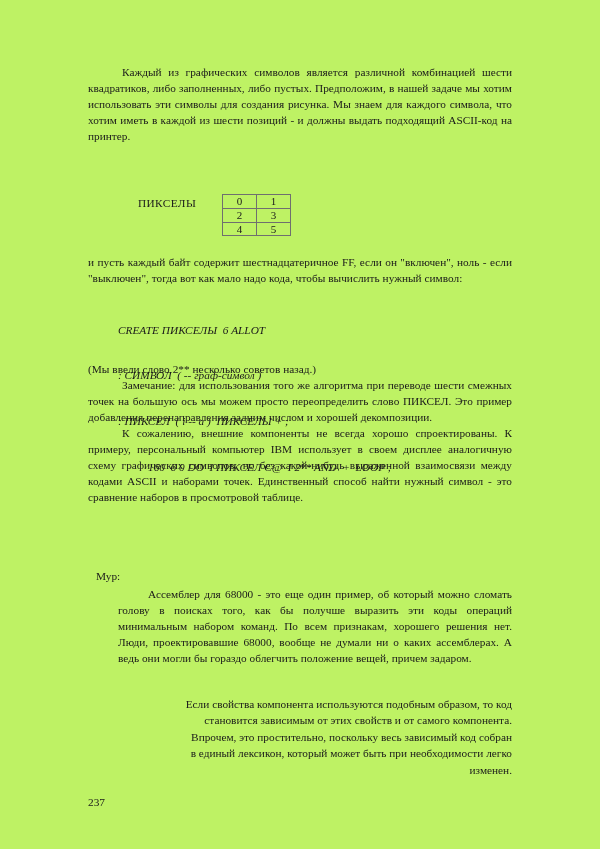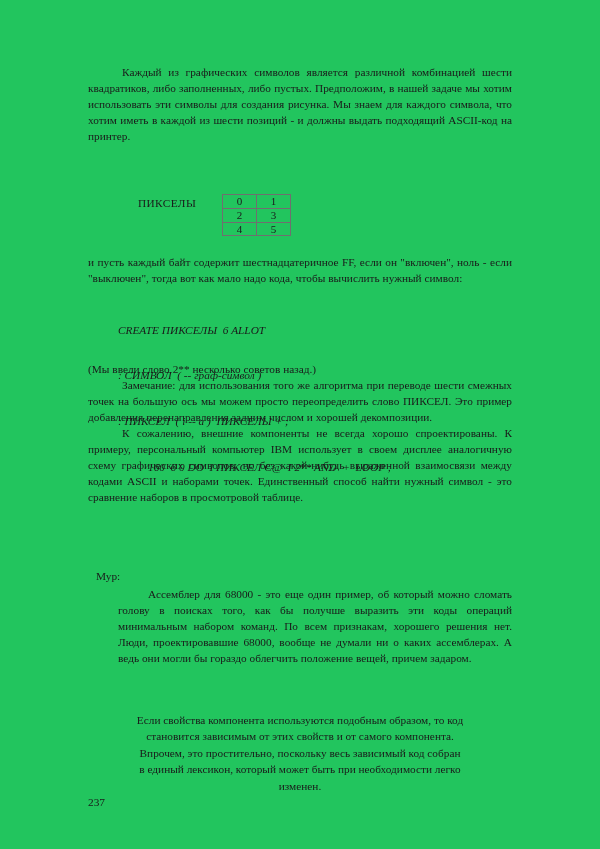--- a/index.html
+++ b/index.html
@@ -12,21 +12,21 @@
     height: 849px;
     position: relative;
     font-family: "Liberation Serif", "DejaVu Serif", serif;
     color: #1a1a1a;
     overflow: hidden;
   }
 
   .page {
     position: absolute;
     inset: 0;
-    background: #22c55e;
+    background: #bef264;
   }
 
   p.para {
     margin: 0 0 0 0;
     font-size: 11.3px;
     line-height: 16.05px;
     text-align: justify;
     text-indent: 34px;
     hyphens: none;
     word-spacing: 0.1px;
@@ -108,22 +108,22 @@
     font-size: 11.3px;
     line-height: 16px;
     text-indent: 0;
     margin: 8px;
   }
 
   .tail-line {
     font-size: 11.3px;
     line-height: 16.4px;
     text-indent: 0;
-    margin: 16px;
-    text-align: center;
+    margin: 0;
+    text-align: right;
     white-space: pre-wrap;
   }
 
   
   .sep {
     position: absolute;
     left: 88px;
     width: 258px;
     height: 1px;
     overflow: hidden;

